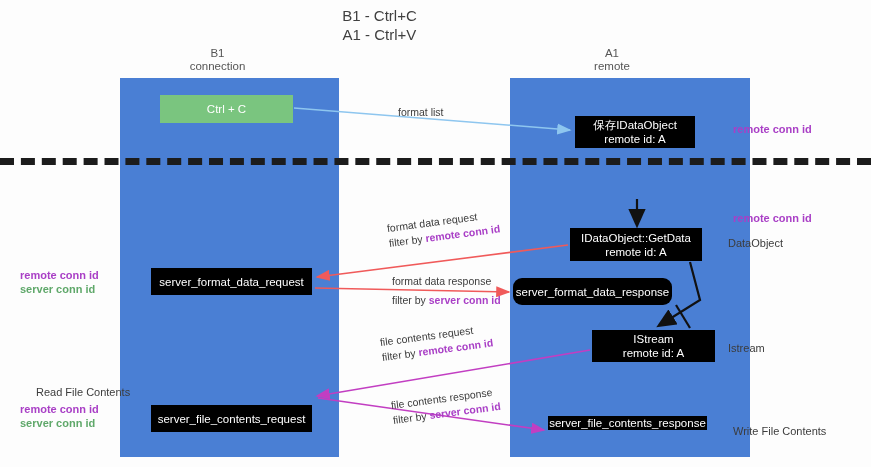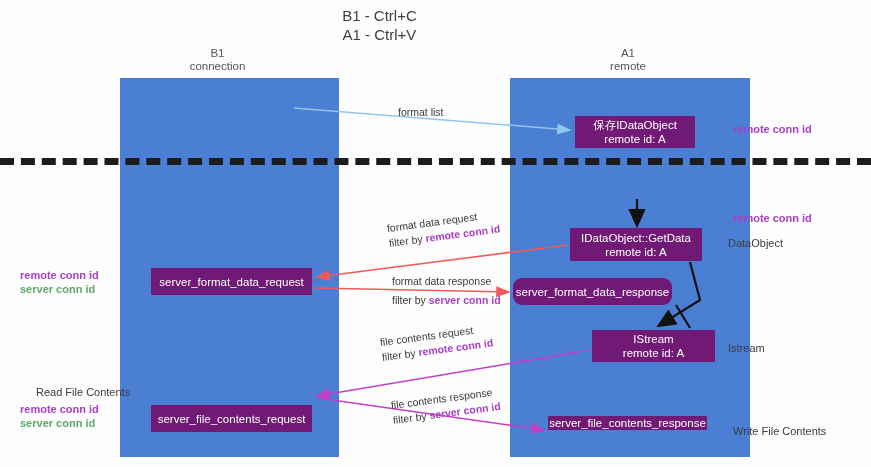--- a/index.html
+++ b/index.html
@@ -18,21 +18,21 @@
   #title{
     left:0;top:6px;width:759px;text-align:center;
     font-size:15px;line-height:19px;color:#404040;
   }
 
   
   .lane-head{
     text-align:center;font-size:11.5px;line-height:13px;color:#555;
   }
   #head-b1{left:150px;top:47px;width:135px;}
-  #head-a1{left:552px;top:47px;width:152px;}
+  #head-a1{left:536px;top:47px;width:152px;}
 
   
   .lane{background:#4a7fd4;}
   #lane-b1-top{left:120px;top:78px;width:219px;height:85px;}
   #lane-b1-bot{left:120px;top:163px;width:219px;height:294px;}
   #lane-a1-top{left:510px;top:78px;width:240px;height:85px;}
   #lane-a1-bot{left:510px;top:163px;width:240px;height:294px;}
 
   
   #divider{
@@ -42,21 +42,21 @@
 
   
   .node{
     box-sizing:border-box;
     display:flex;flex-direction:column;
     align-items:center;justify-content:center;
     color:#ffffff;font-size:11.5px;line-height:14px;
     text-align:center;
   }
   .node.green{background:#7ac57f;}
-  .node.orange{background:#701a75;}
+  .node.orange{background:#000000;}
   .node .l2{font-size:11.5px;}
 
   #n-ctrlc{left:160px;top:95px;width:133px;height:28px;}
   #n-idataobject{left:575px;top:116px;width:120px;height:32px;}
   #n-ctrlv{left:577px;top:172px;width:120px;height:26px;}
   #n-getdata{left:570px;top:228px;width:132px;height:33px;}
   #n-sfdreq{left:151px;top:268px;width:161px;height:27px;}
   #n-sfdresp{left:513px;top:278px;width:159px;height:27px;border-radius:9px;}
   #n-istream{left:592px;top:330px;width:123px;height:32px;}
   #n-sfcreq{left:151px;top:405px;width:161px;height:27px;}
@@ -143,20 +143,23 @@
 
     <line x1="590" y1="350" x2="317" y2="396" stroke="#c23ec2" stroke-width="1.6" marker-end="url(#ah-mag)"></line>
 
     <line x1="318" y1="398" x2="544" y2="430" stroke="#c23ec2" stroke-width="1.6" marker-end="url(#ah-mag)"></line>
 
     <line x1="676" y1="305" x2="690" y2="328" stroke="#111111" stroke-width="2.2"></line>
   </svg>
 
   <div class="abs" id="divider"></div>
 
+  <div class="abs node green" id="n-ctrlc">
+    <span>Ctrl + C</span>
+  </div>
 
   <div class="abs node orange" id="n-idataobject">
     <span>保存IDataObject</span>
     <span class="l2">remote id: A</span>
   </div>
 
 
   <div class="abs node orange" id="n-getdata">
     <span>IDataObject::GetData</span>
     <span class="l2">remote id: A</span>

